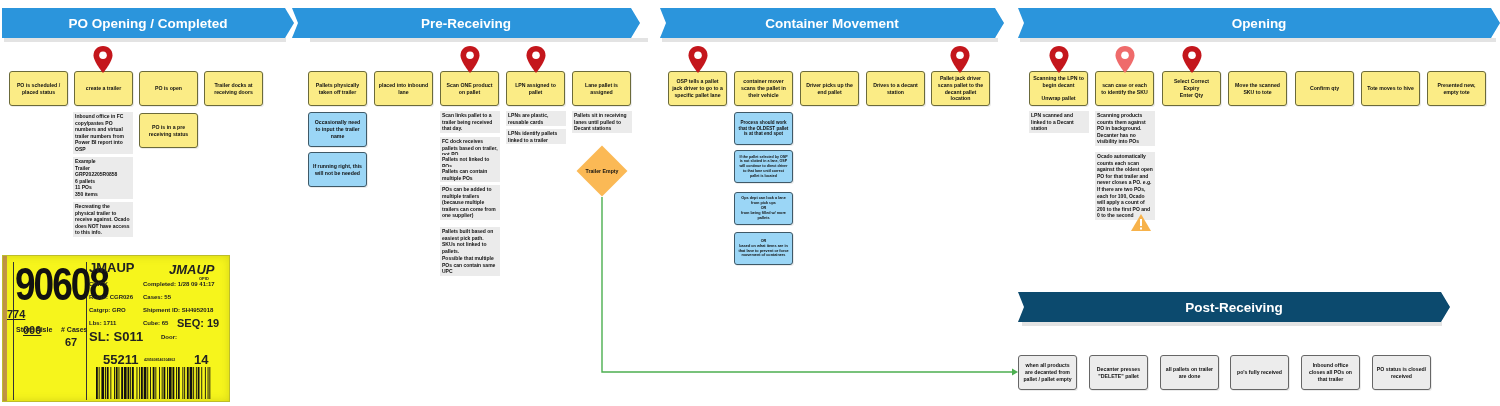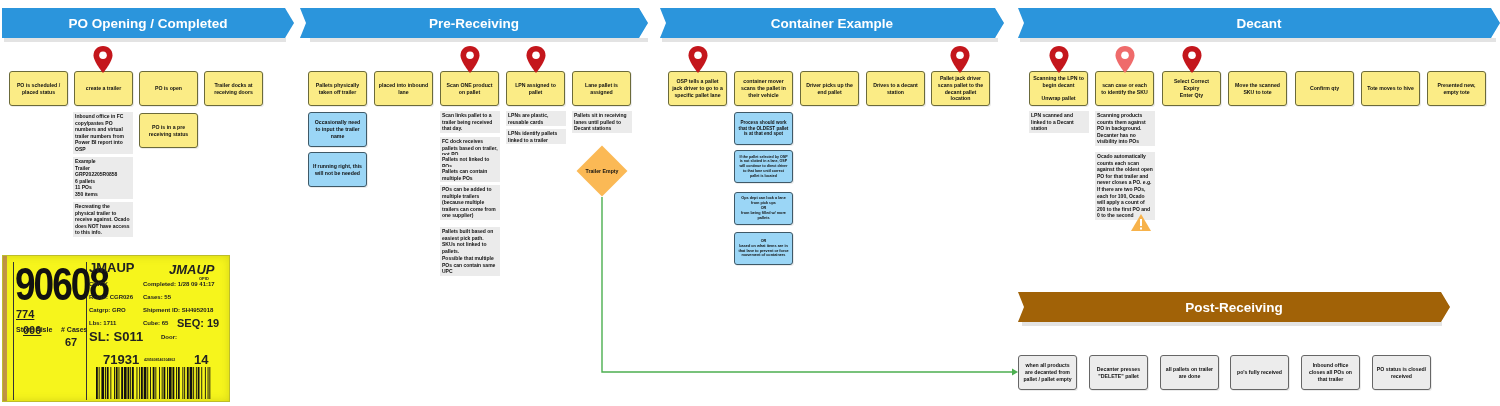--- a/index.html
+++ b/index.html
@@ -8,21 +8,21 @@
 
   .phase {
     position: absolute; height: 30px; top: 8px;
     background: #2b95dc;
     clip-path: polygon(0 0, calc(100% - 9px) 0, 100% 50%, calc(100% - 9px) 100%, 0 100%, 6px 50%);
     color: #fff; font-weight: bold; font-size: 13.5px;
     display: flex; align-items: center; justify-content: center;
     box-shadow: 0 3px 0 #d9d9d9;
   }
   .phase.first { clip-path: polygon(0 0, calc(100% - 9px) 0, 100% 50%, calc(100% - 9px) 100%, 0 100%); }
-  .phase.grey { background: #a16207; }
+  .phase.grey { background: #0c4a6e; }
   .phase-shadow { position: absolute; height: 4px; background: #e3e3e3; }
 
   .sticky {
     position: absolute; width: 59px; height: 35px;
     background: #fbec86; border: 1.3px solid #6b6a3a; border-radius: 3px;
     font-size: 5.2px; font-weight: bold; line-height: 1.3;
     display: flex; align-items: center; justify-content: center; text-align: center;
     padding: 2px 3px; white-space: pre-line;
     box-shadow: 1px 1px 0 rgba(0,0,0,0.08);
   }
@@ -69,28 +69,28 @@
 </head>
 <body>
 
 <div class="phase-shadow" style="left:4px;top:38px;width:282px;"></div>
 <div class="phase-shadow" style="left:310px;top:38px;width:338px;"></div>
 <div class="phase-shadow" style="left:662px;top:38px;width:336px;"></div>
 <div class="phase-shadow" style="left:1020px;top:38px;width:476px;"></div>
 <div class="phase first" style="left:2px;width:292px;">
     <span>PO Opening / Completed</span>
   </div>
-<div class="phase" style="left:300px;width:348px;">
+<div class="phase" style="left:292px;width:348px;">
     <span>Pre-Receiving</span>
   </div>
 <div class="phase" style="left:660px;width:344px;">
-    <span>Container Example</span>
+    <span>Container Movement</span>
   </div>
 <div class="phase" style="left:1018px;width:482px;">
-    <span>Decant</span>
+    <span>Opening</span>
   </div>
 <div class="phase-shadow" style="left:1022px;top:322px;width:420px;"></div>
 <div class="phase grey" style="left:1018px;top:292px;width:432px;">
     <span>Post-Receiving</span>
   </div>
 
 <div class="sticky" style="left:9px;top:71px;"><span>PO is scheduled / placed status</span></div>
 <div class="sticky" style="left:74px;top:71px;"><span>create a trailer</span></div>
 <div class="sticky" style="left:139px;top:71px;"><span>PO is open</span></div>
 <div class="sticky" style="left:204px;top:71px;"><span>Trailer docks at receiving doors</span></div>
@@ -202,40 +202,40 @@
   </svg>
 <svg class="pin" style="left:1182px;top:46px;" viewBox="0 0 20 27">
     <path d="M10 0 C4.5 0 0.5 4 0.5 9.3 C0.5 16 10 27 10 27 C10 27 19.5 16 19.5 9.3 C19.5 4 15.5 0 10 0 Z" fill="#c4161c"></path>
     <circle cx="10" cy="9.3" r="3.8" fill="#fff"></circle>
   </svg>
 
 <div class="label">
   <div class="edge"></div>
   <div class="lcol"></div>
   <div class="lbl-big">90608</div>
-  <div class="lbl md" style="left:13px;top:52px;text-decoration:underline;">774</div>
+  <div class="lbl md" style="left:4px;top:52px;text-decoration:underline;">774</div>
   <div class="lbl" style="left:13px;top:70px;font-size:7px;">Store Aisle</div>
   <div class="lbl" style="left:58px;top:70px;font-size:7px;"># Cases</div>
   <div class="lbl md" style="left:20px;top:68px;text-decoration:underline;">000</div>
   <div class="lbl md" style="left:62px;top:80px;">67</div>
   <div class="lbl lg" style="left:86px;top:4px;">JMAUP</div>
   <div class="lbl lg" style="left:166px;top:6px;font-style:italic;text-align:right;">JMAUP</div>
   <div class="lbl" style="left:196px;top:20px;font-size:4px;">OPID</div>
   <div class="lbl" style="left:86px;top:25px;">CINCY</div>
   <div class="lbl" style="left:140px;top:25px;">Completed: 1/28 09 41:17</div>
   <div class="lbl" style="left:86px;top:38px;">Route: CGR026</div>
   <div class="lbl" style="left:140px;top:38px;">Cases: 55</div>
   <div class="lbl" style="left:86px;top:51px;">Catgrp: GRO</div>
   <div class="lbl" style="left:140px;top:51px;">Shipment ID: SH4952018</div>
   <div class="lbl" style="left:86px;top:64px;">Lbs: 1711</div>
   <div class="lbl" style="left:140px;top:64px;">Cube: 65</div>
   <div class="lbl md" style="left:174px;top:61px;">SEQ: 19</div>
   <div class="lbl lg" style="left:86px;top:73px;">SL: S011</div>
   <div class="lbl" style="left:158px;top:78px;">Door:</div>
-  <div class="lbl lg" style="left:100px;top:96px;">71931</div>
+  <div class="lbl lg" style="left:100px;top:96px;">55211</div>
   <div class="lbl" style="left:141px;top:102px;font-size:3.5px;">4205608146104802</div>
   <div class="lbl lg" style="left:191px;top:96px;">14</div>
 </div>
 <svg class="barcode" viewBox="0 0 118 32" id="barcode">
     <rect x="0" y="0" width="1.8" height="32" fill="#111"></rect>
     <rect x="2.7" y="0" width="0.9" height="32" fill="#111"></rect>
     <rect x="5.4" y="0" width="2.7" height="32" fill="#111"></rect>
     <rect x="9.000000000000002" y="0" width="0.9" height="32" fill="#111"></rect>
     <rect x="10.800000000000002" y="0" width="1.8" height="32" fill="#111"></rect>
     <rect x="14.400000000000004" y="0" width="0.9" height="32" fill="#111"></rect>

